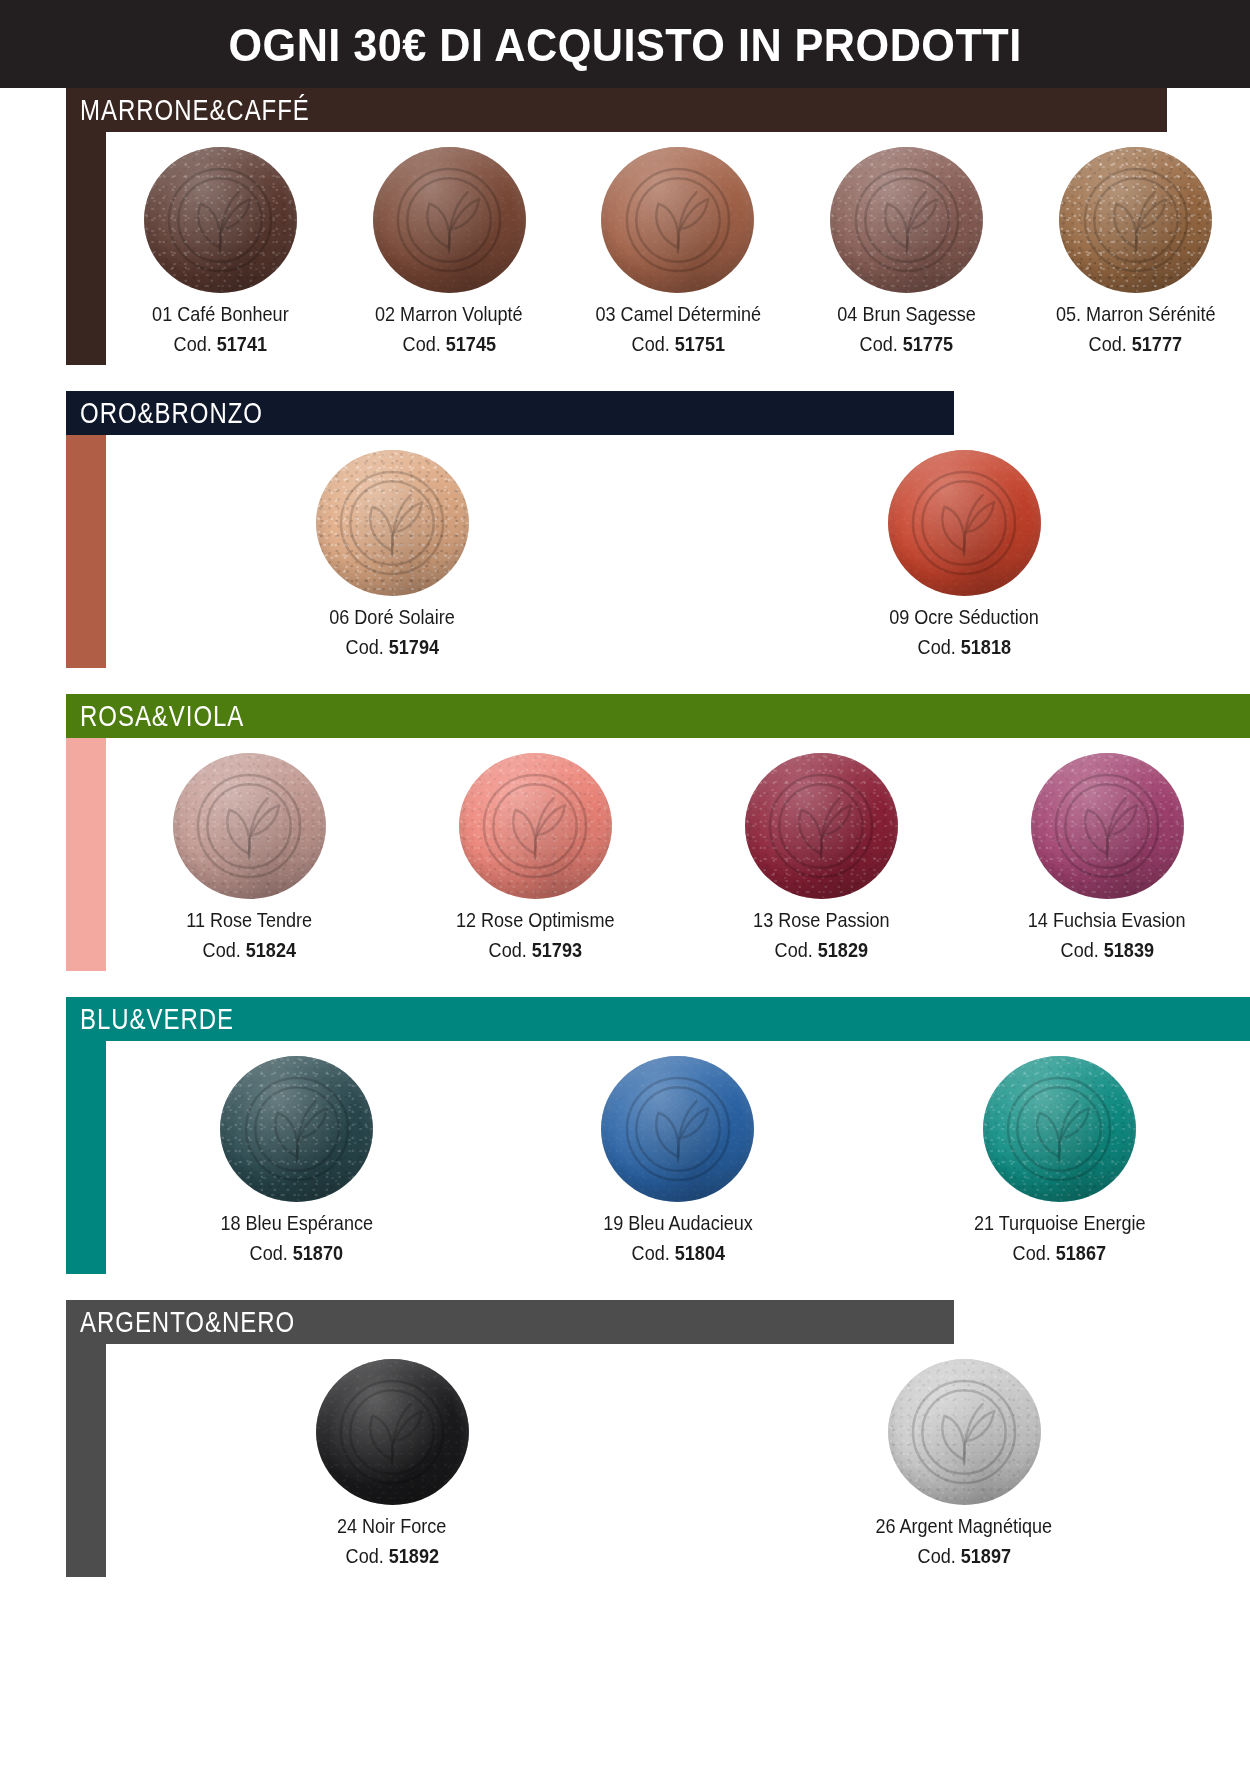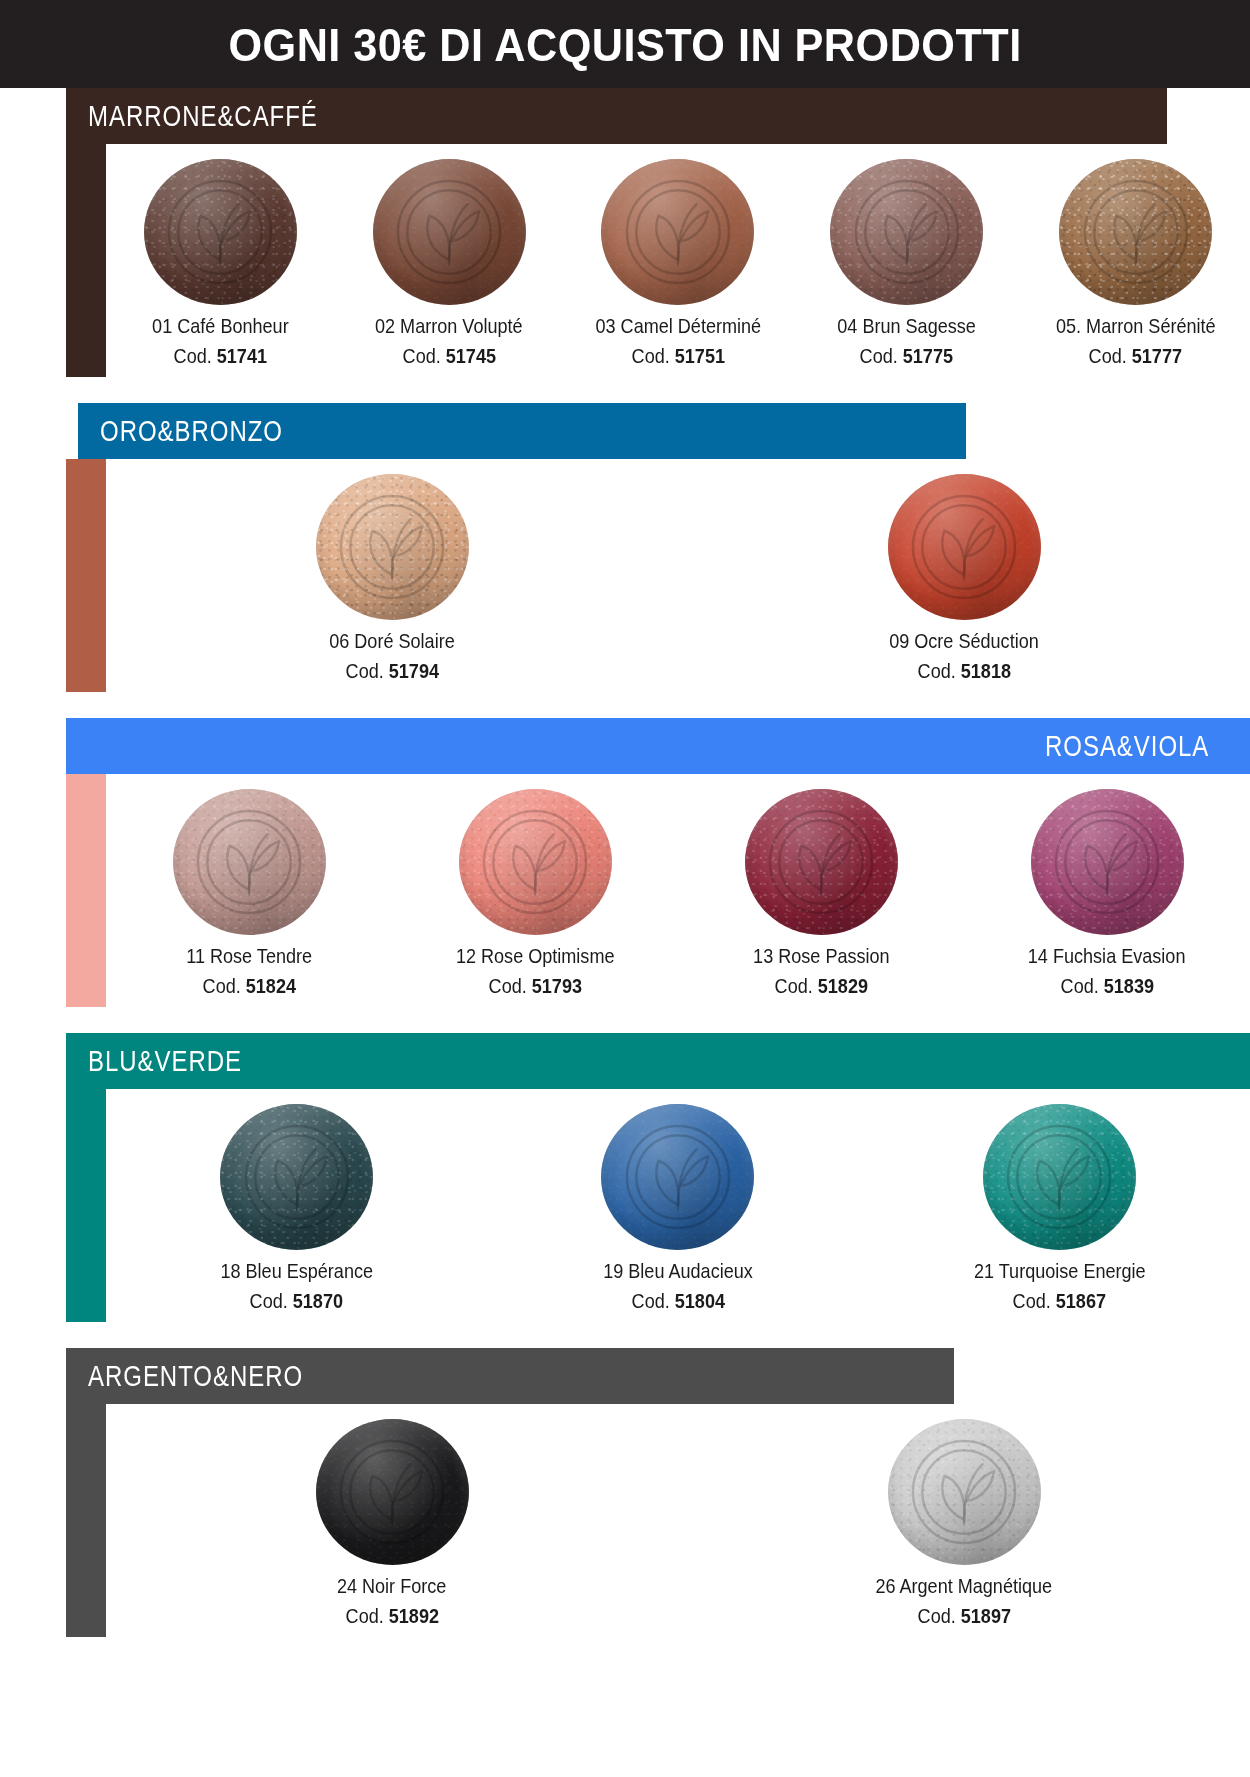--- a/index.html
+++ b/index.html
@@ -38,24 +38,24 @@
   
   .sections {
     padding: 0 0 0 0;
   }
   .section {
     position: relative;
     margin: 0 0 0 66px;
   }
   
   .sec-header {
-    height: 56px;
+    height: 44px;
     display: flex;
     align-items: center;
-    padding-left: 22px;
+    padding-left: 14px;
     box-sizing: border-box;
     color: #ffffff;
   }
   .sec-header-label {
     font-family: "Liberation Sans", sans-serif;
     font-size: 30px;
     font-weight: 400;
     letter-spacing: 1.2px;
     transform: scaleX(0.80);
     transform-origin: left center;
@@ -262,21 +262,21 @@
               </div>
             </div>
             <div class="p-name">05. Marron Sérénité</div>
             <div class="p-code"><span>Cod.</span> <b>51777</b></div>
           </div>
         </div>
       </div>
     </div>
     <div class="sec-gap"></div>
     <div class="section">
-      <div class="sec-header" style="background: #0369a1; width: 75%; margin-left: 12px;">
+      <div class="sec-header" style="background: #0f172a; width: 75%;">
         <div class="sec-header-label">ORO&amp;BRONZO</div>
       </div>
       <div class="sec-body">
         <div class="sec-rail" style="background: rgb(176, 94, 70);"></div>
         <div class="sec-products">
           <div class="product">
             <div class="swatch-wrap">
               <div class="swatch" style="background: rgb(224, 171, 133);">
                 <div class="grain" style="opacity: 0.95;"></div>
                 <div class="sheen"></div>
@@ -311,21 +311,21 @@
               </div>
             </div>
             <div class="p-name">09 Ocre Séduction</div>
             <div class="p-code"><span>Cod.</span> <b>51818</b></div>
           </div>
         </div>
       </div>
     </div>
     <div class="sec-gap"></div>
     <div class="section">
-      <div class="sec-header" style="background: #3b82f6; width: 100%; justify-content: flex-end;">
+      <div class="sec-header" style="background: #4d7c0f; width: 100%;">
         <div class="sec-header-label">ROSA&amp;VIOLA</div>
       </div>
       <div class="sec-body">
         <div class="sec-rail" style="background: rgb(244, 169, 160);"></div>
         <div class="sec-products">
           <div class="product">
             <div class="swatch-wrap">
               <div class="swatch" style="background: rgb(196, 154, 147);">
                 <div class="grain"></div>
                 <div class="sheen"></div>

